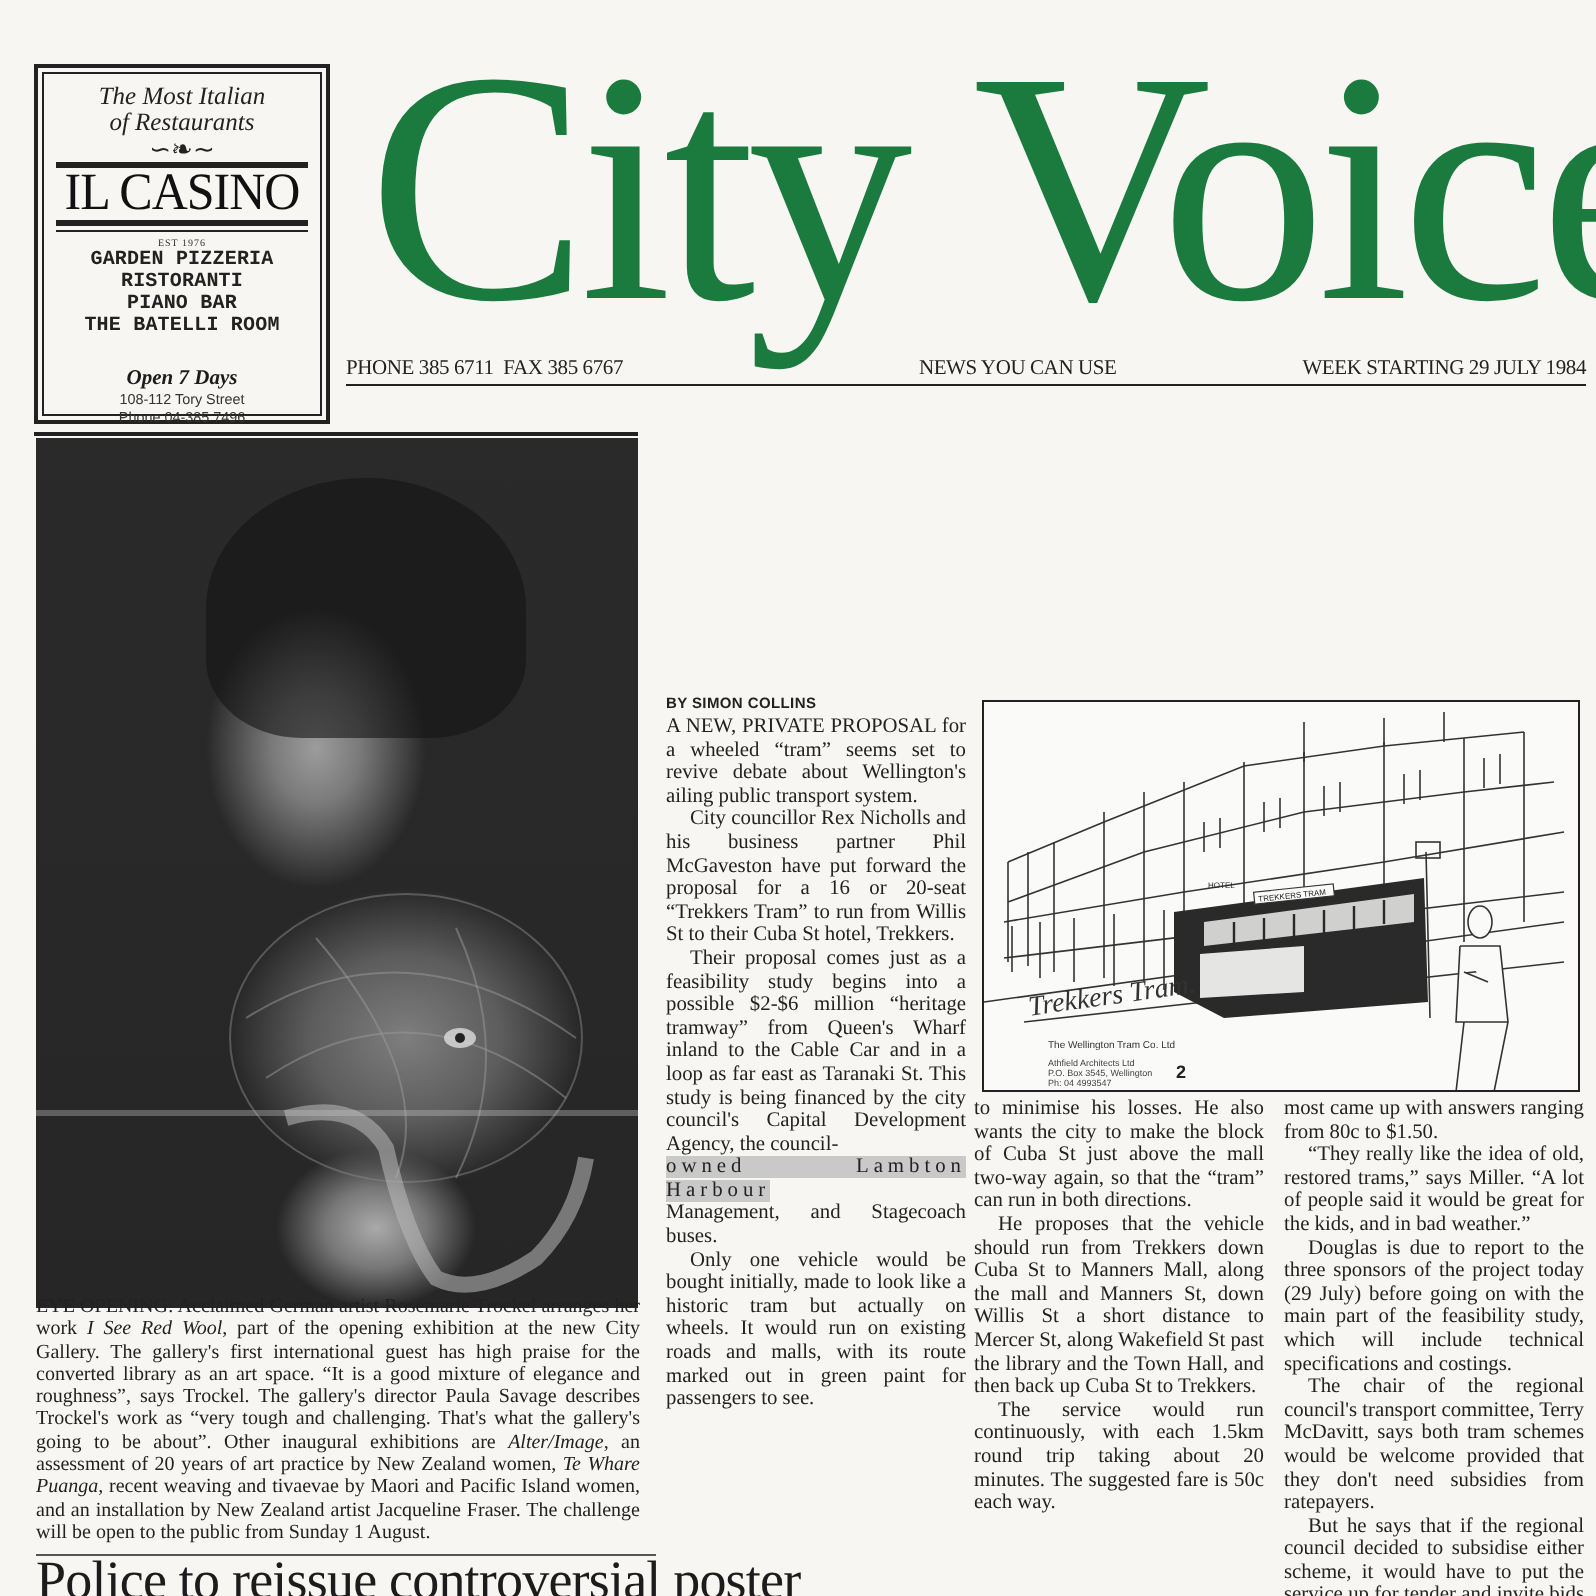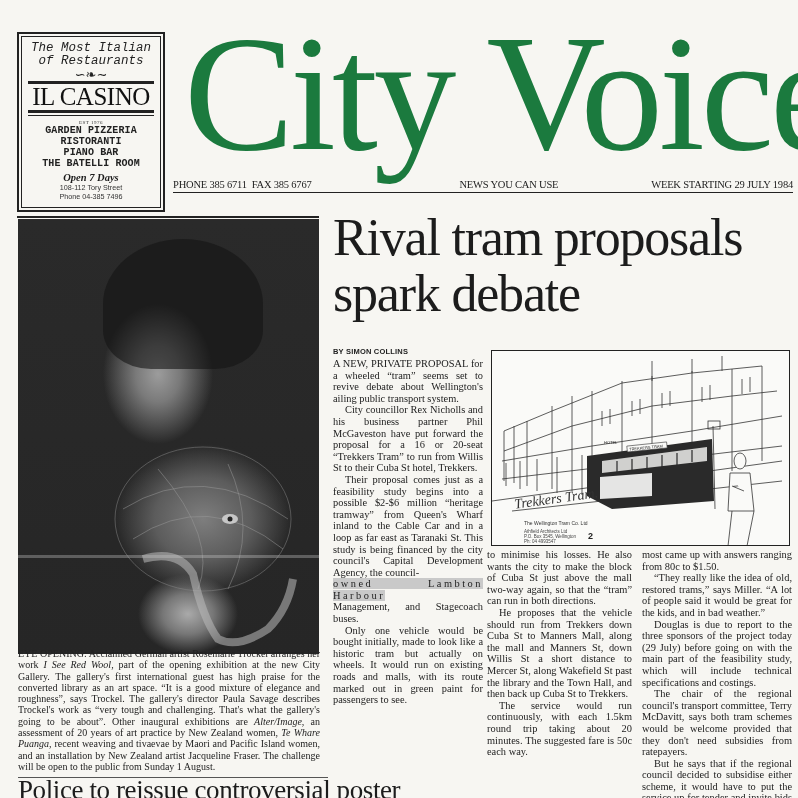--- a/index.html
+++ b/index.html
@@ -14,28 +14,28 @@
 
   
   .ad {
     position: absolute; left: 17px; top: 32px; width: 148px; height: 180px;
     border: 2px solid #222; padding: 2px;
   }
   .ad-inner {
     border: 1px solid #222; width: 100%; height: 100%;
     text-align: center; padding-top: 5px;
   }
-  .ad-tag { font-family: Liberation Mono, monospace; font-style: italic; font-size: 12.5px; line-height: 13px; color: #222; }
+  .ad-tag { font-family: Liberation Serif, serif; font-style: italic; font-size: 12.5px; line-height: 13px; color: #222; }
   .ad-orn { font-size: 13px; line-height: 12px; margin-top: 1px; color: #222; }
   .ad-rule { height: 3px; background: #222; margin: 0 6px; }
   .ad-rule.thin { height: 1px; margin-top: 2px; }
   .ad-name { font-family: "Liberation Serif", serif; font-size: 25px; line-height: 26px; letter-spacing: -0.5px; color: #111; transform: scaleY(1.05); }
   .ad-est { font-size: 5px; margin-top: 4px; color: #333; letter-spacing: .5px; }
   .ad-line { font-family: Liberation Mono, monospace; font-weight: bold; font-size: 10px; line-height: 11px; color: #222; letter-spacing: .1px; }
-  .ad-open { font-family: "Liberation Serif", serif; font-style: italic; font-weight: bold; font-size: 10.5px; line-height: 12px; margin-top: 3px; }
+  .ad-open { font-family: "Liberation Serif", serif; font-style: italic; font-weight: bold; font-size: 10.5px; line-height: 12px; margin-top: 15px; }
   .ad-addr { font-family: "Liberation Sans", sans-serif; font-size: 7.2px; line-height: 8.5px; color: #333; }
 
   
   .masthead {
     position: absolute; left: 184px; top: 4px; width: 620px; height: 180px;
     font-family: "Liberation Serif", serif; color: #1b7a3e;
     font-size: 165px; line-height: 180px; letter-spacing: -4px; white-space: nowrap;
     text-align: left;
   }
 
@@ -132,24 +132,20 @@
 
   <div class="masthead">City Voice</div>
 
   <div class="infobar">
     <span style="white-space:pre">PHONE 385 6711  FAX 385 6767</span>
     <span style="margin-left:55px">NEWS YOU CAN USE</span>
     <span>WEEK STARTING 29 JULY 1984</span>
   </div>
   <div class="topline"></div>
 
-  <div class="headline">
-    <div>Rival tram proposals</div>
-    <div>spark debate</div>
-  </div>
 
   <div class="photo">
     <div class="hair"></div>
     <svg width="301" height="435" viewBox="0 0 301 435" style="position:absolute;left:0;top:0">
       <ellipse cx="185" cy="300" rx="88" ry="72" fill="none" stroke="#888" stroke-width="1" opacity=".5"></ellipse>
       <path d="M105 290 Q185 240 270 300" stroke="#999" fill="none" opacity=".5"></path>
       <path d="M115 320 Q190 270 265 330" stroke="#999" fill="none" opacity=".5"></path>
       <path d="M140 250 Q200 320 180 370" stroke="#999" fill="none" opacity=".5"></path>
       <path d="M210 245 Q240 310 210 370" stroke="#999" fill="none" opacity=".5"></path>
       <ellipse cx="212" cy="300" rx="8" ry="5" fill="#ddd" opacity=".8"></ellipse>

